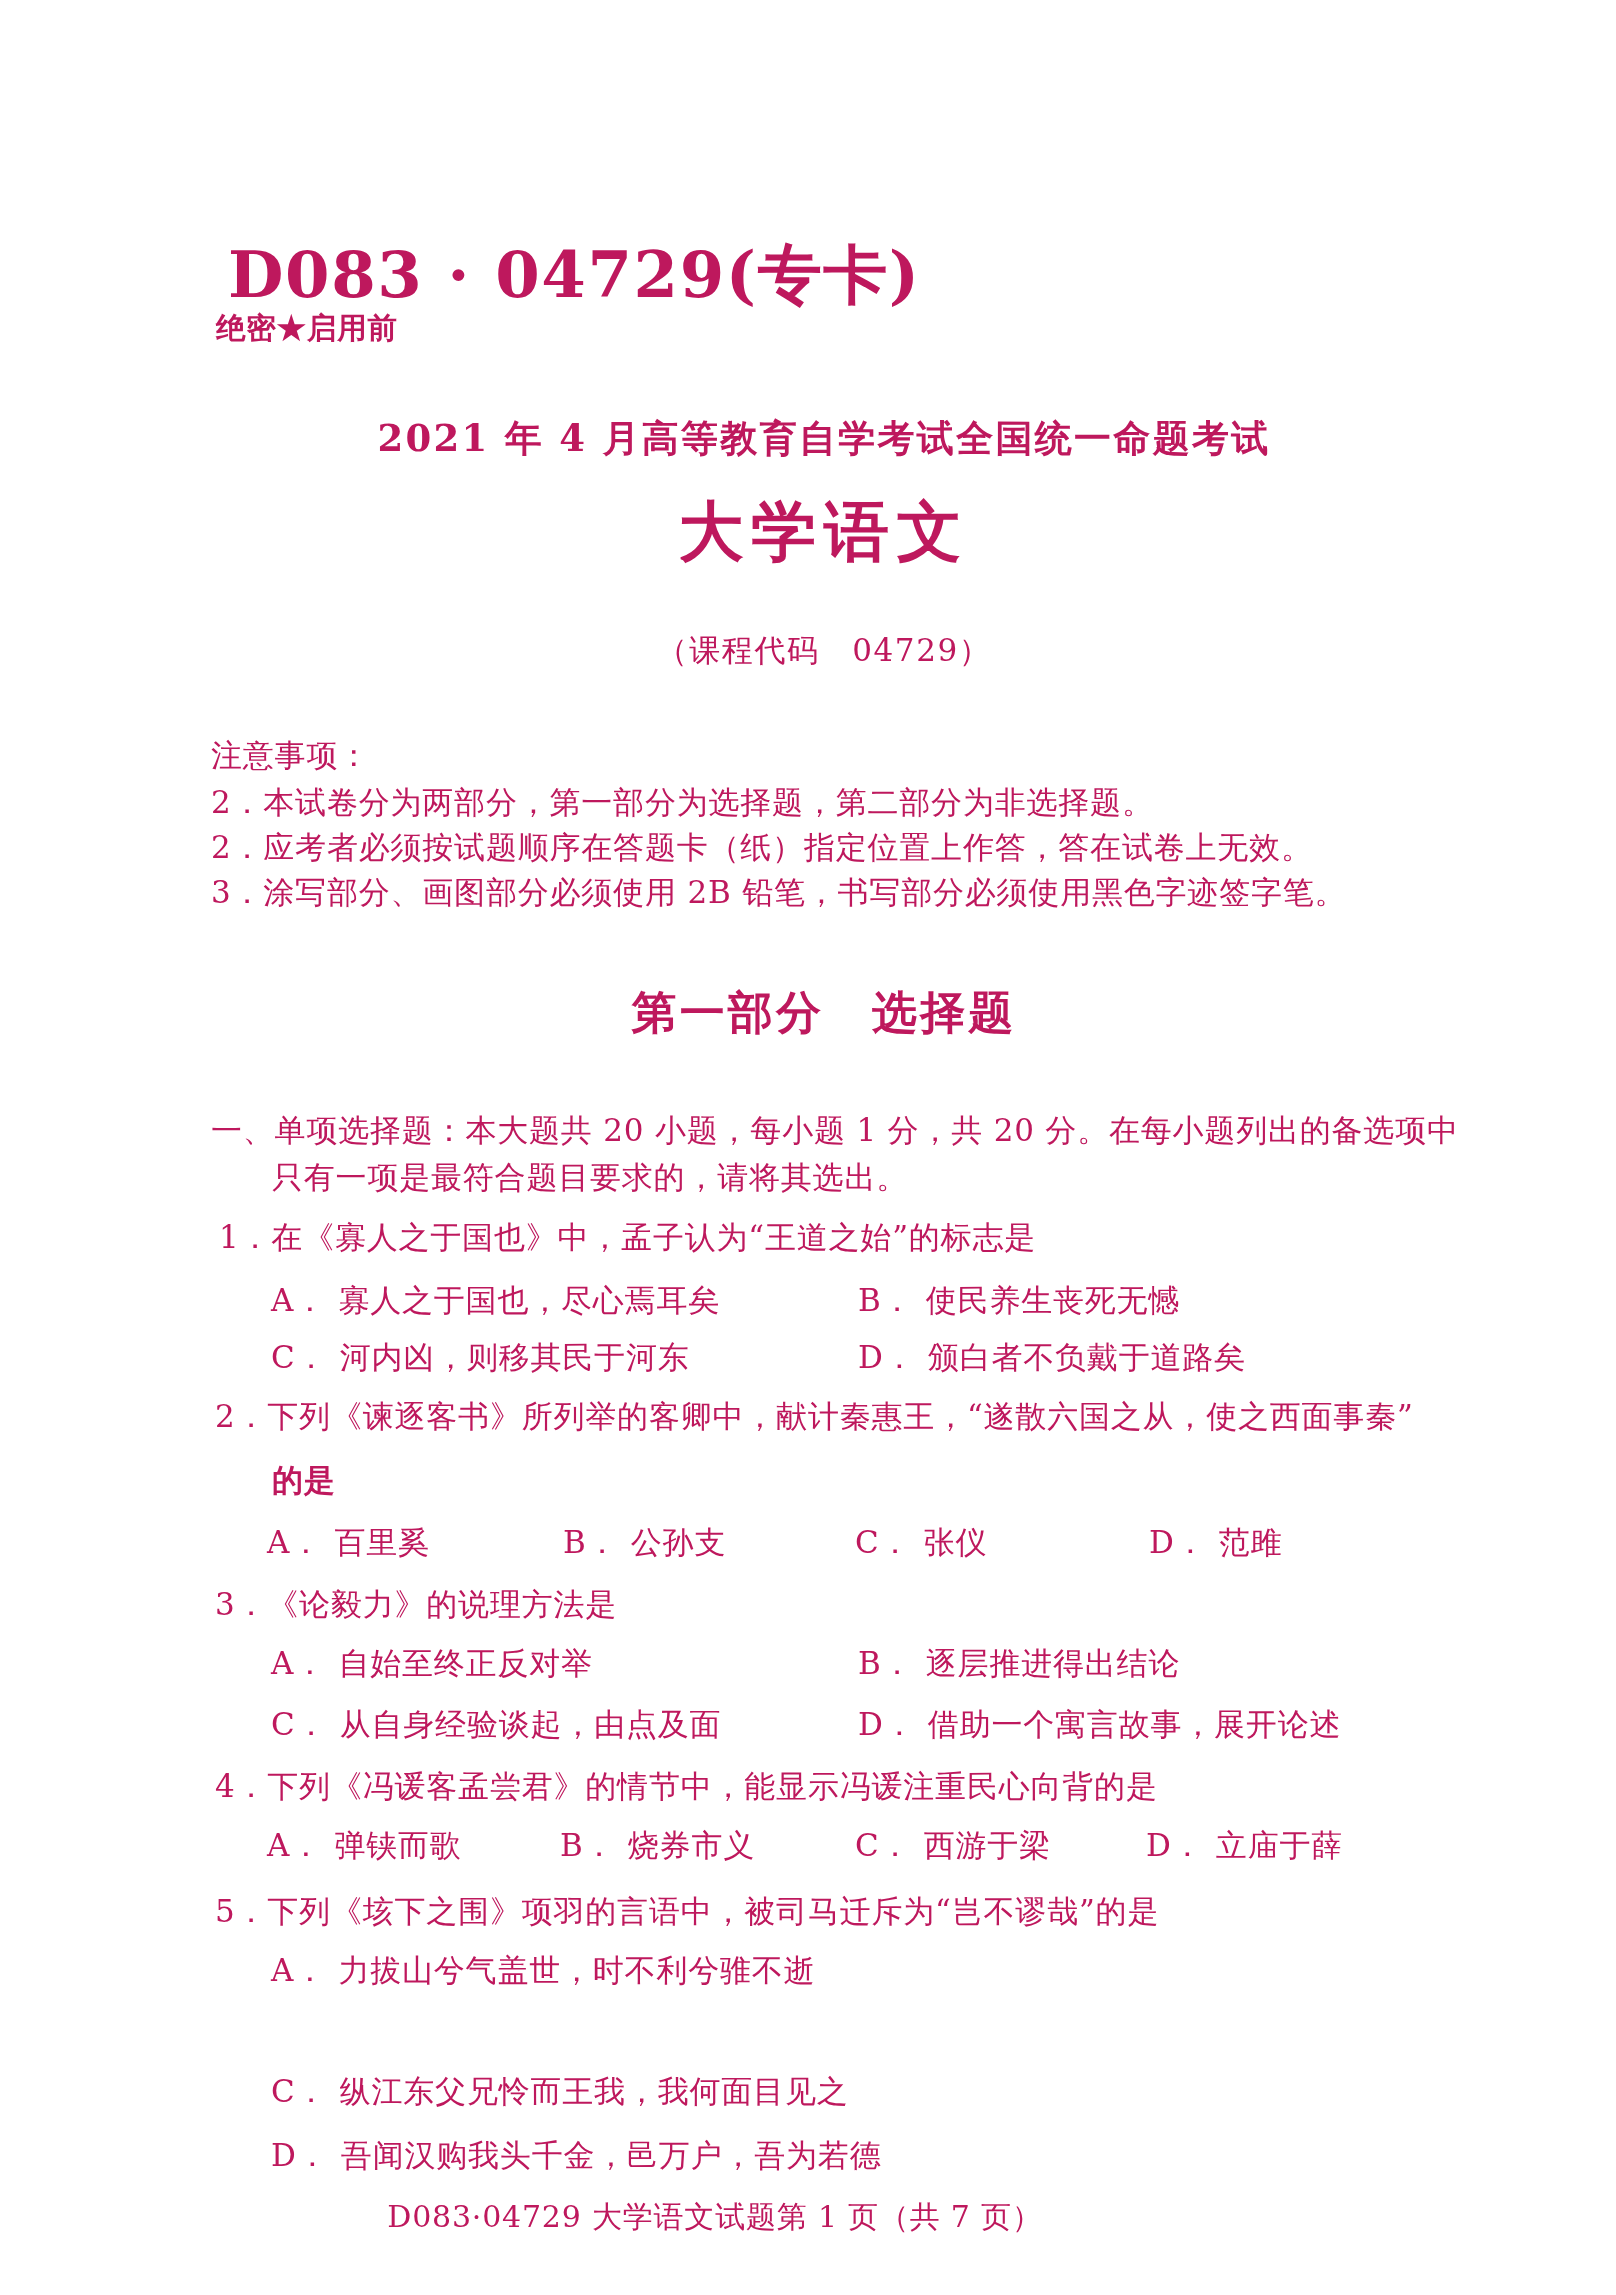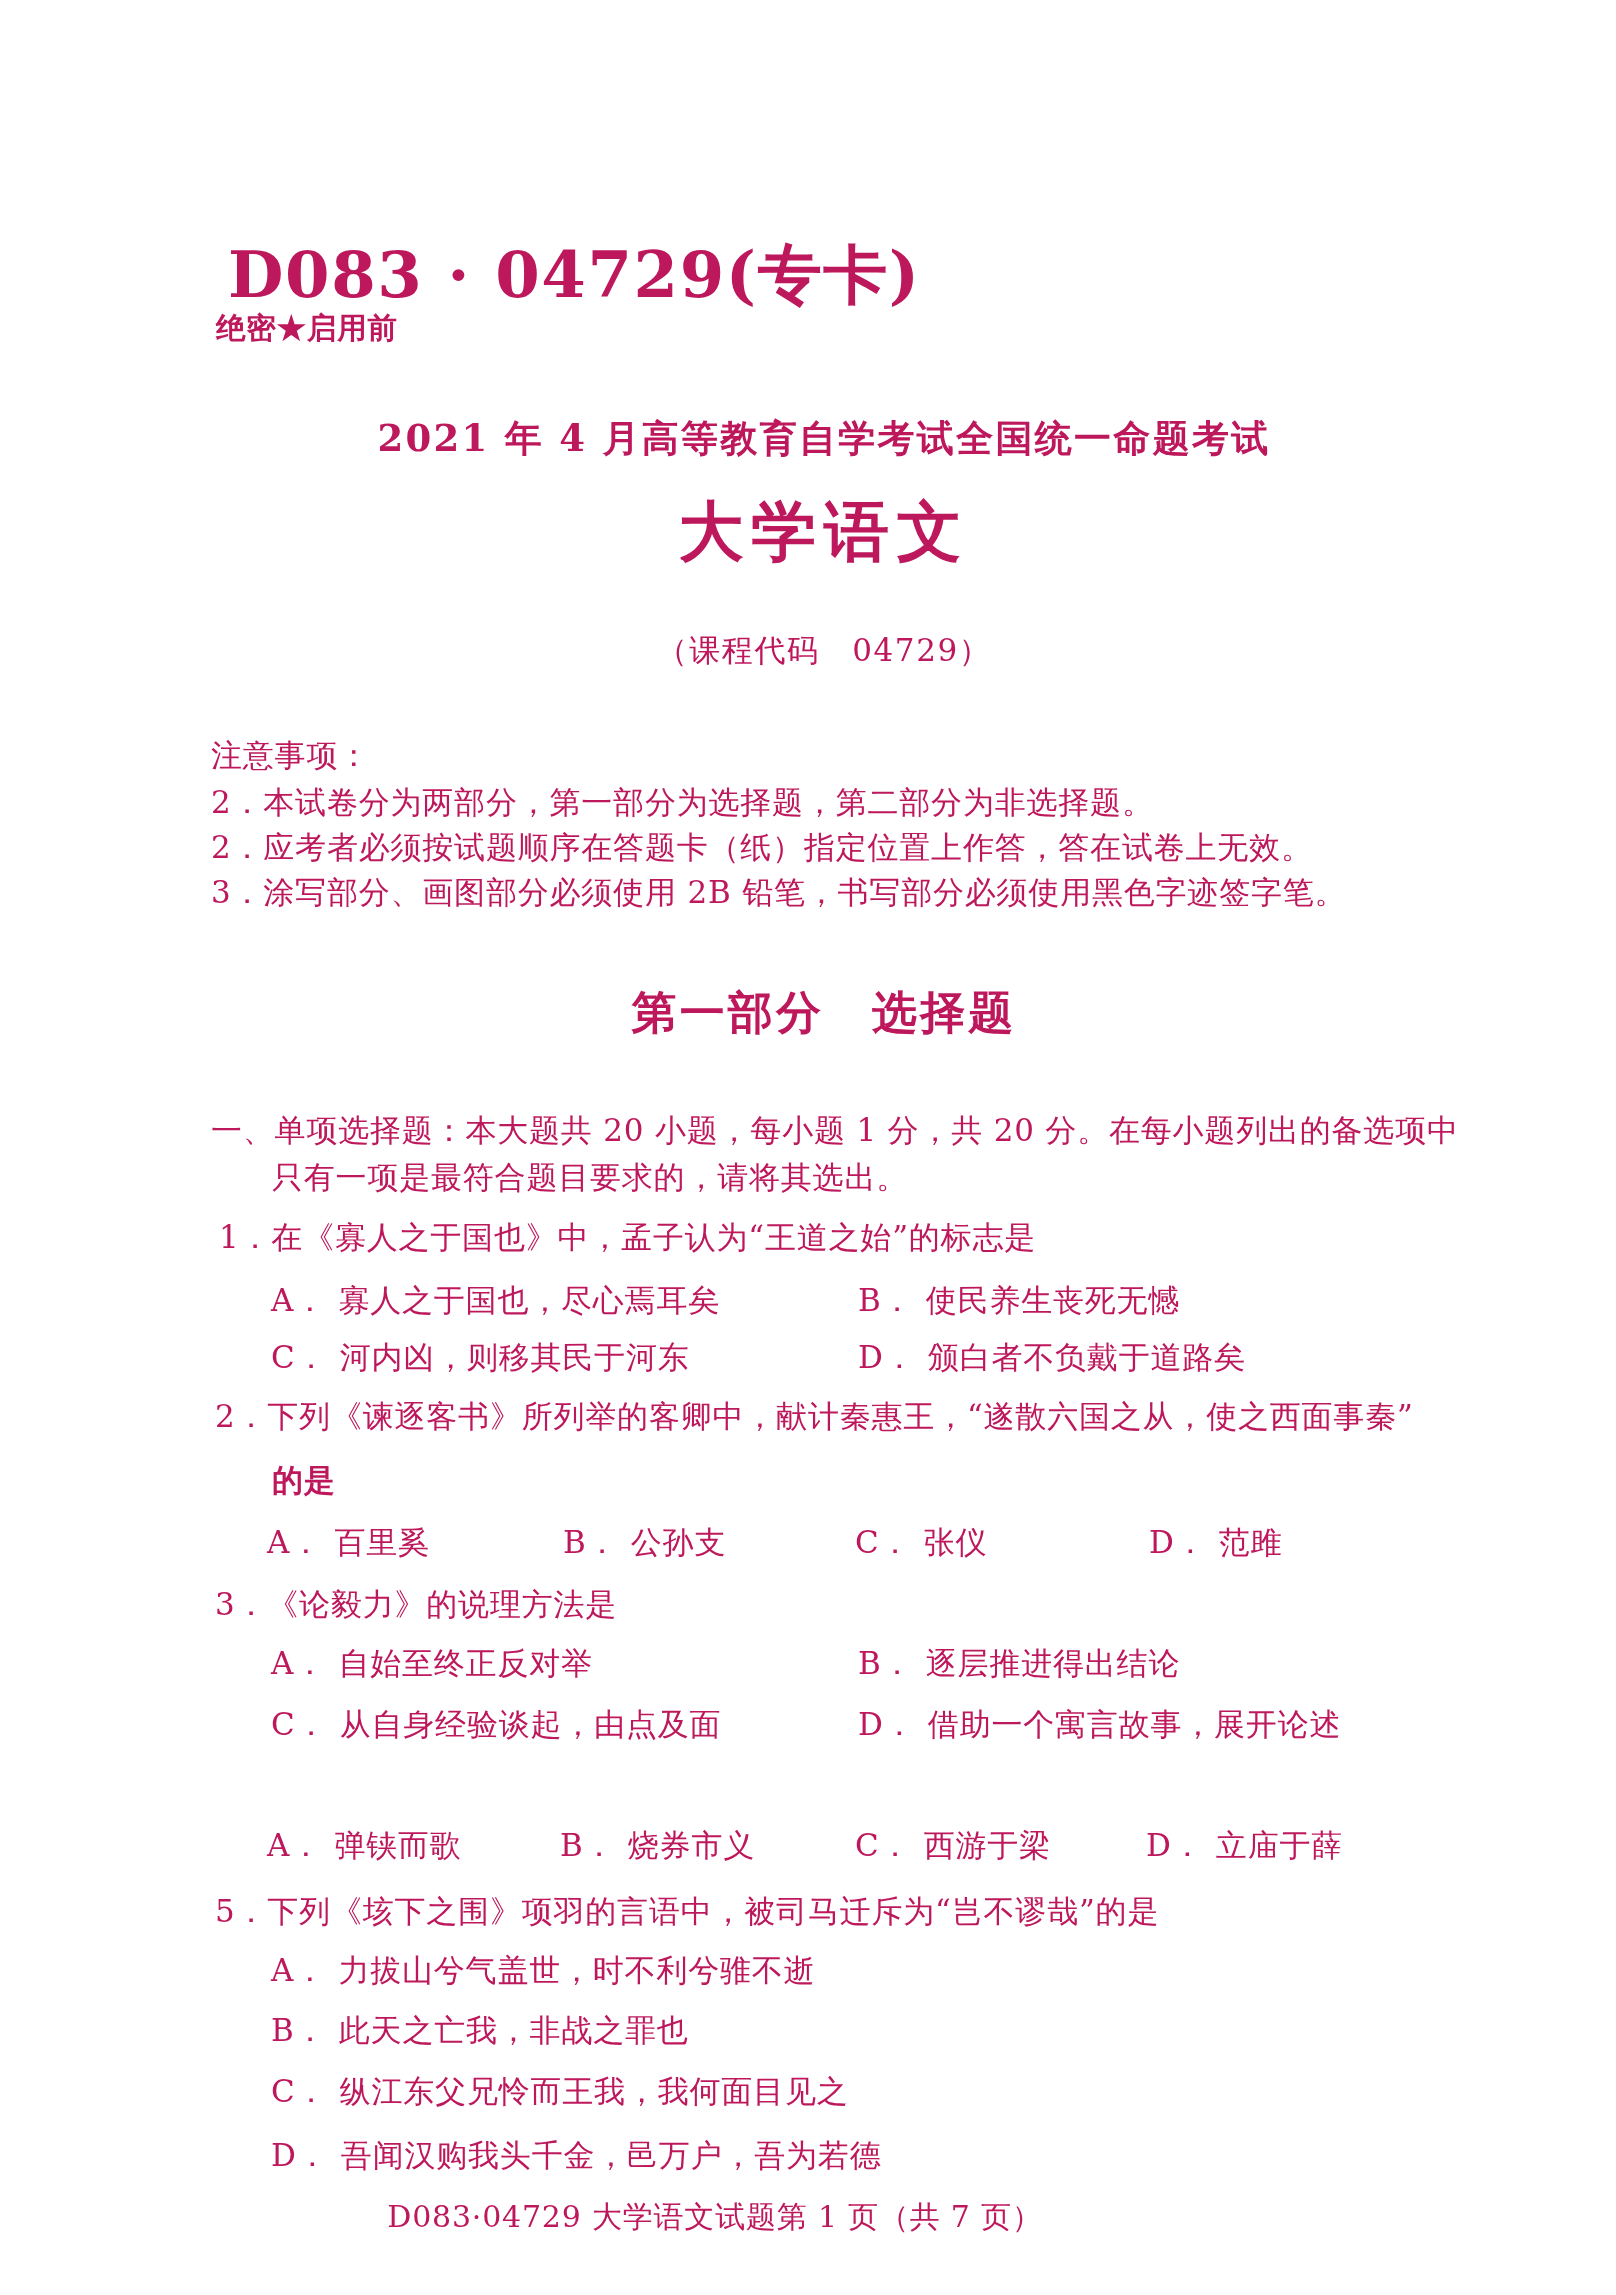--- a/index.html
+++ b/index.html
@@ -84,27 +84,27 @@
   <div class="line" style="top:1525px;left:563px;"><span class="opt-label">B．</span><span>公孙支</span></div>
   <div class="line" style="top:1525px;left:855px;"><span class="opt-label">C．</span><span>张仪</span></div>
   <div class="line" style="top:1525px;left:1149px;"><span class="opt-label">D．</span><span>范雎</span></div>
 
   <div class="line" style="top:1587px;left:215px;">3．《论毅力》的说理方法是</div>
   <div class="line" style="top:1646px;left:271px;"><span class="opt-label">A．</span><span>自始至终正反对举</span></div>
   <div class="line" style="top:1646px;left:858px;"><span class="opt-label">B．</span><span>逐层推进得出结论</span></div>
   <div class="line" style="top:1707px;left:858px;"><span class="opt-label">D．</span><span>借助一个寓言故事，展开论述</span></div>
   <div class="line" style="top:1707px;left:271px;"><span class="opt-label">C．</span><span>从自身经验谈起，由点及面</span></div>
 
+  <div class="line" style="top:1769px;left:215px;">4．下列《冯谖客孟尝君》的情节中，能显示冯谖注重民心向背的是</div>
   <div class="line" style="top:1828px;left:267px;"><span class="opt-label">A．</span><span>弹铗而歌</span></div>
   <div class="line" style="top:1828px;left:560px;"><span class="opt-label">B．</span><span>烧券市义</span></div>
   <div class="line" style="top:1828px;left:855px;"><span class="opt-label">C．</span><span>西游于梁</span></div>
   <div class="line" style="top:1828px;left:1146px;"><span class="opt-label">D．</span><span>立庙于薛</span></div>
 
   <div class="line" style="top:1894px;left:215px;">5．下列《垓下之围》项羽的言语中，被司马迁斥为“岂不谬哉”的是</div>
   <div class="line" style="top:1953px;left:271px;"><span class="opt-label">A．</span><span>力拔山兮气盖世，时不利兮骓不逝</span></div>
-  <div class="line" style="top:2013px;left:271px;"><span class="opt-label">B．</span><span>此天之亡我，非战之罪也</span></div>
   <div class="line" style="top:2074px;left:271px;"><span class="opt-label">C．</span><span>纵江东父兄怜而王我，我何面目见之</span></div>
   <div class="line" style="top:2138px;left:271px;"><span class="opt-label">D．</span><span>吾闻汉购我头千金，邑万户，吾为若德</span></div>
 
   <div class="footerband" style="top:2197px;">D083·04729 大学语文试题第 1 页（共 7 页）</div>
 
 </div>
 
 
 </body></html>

